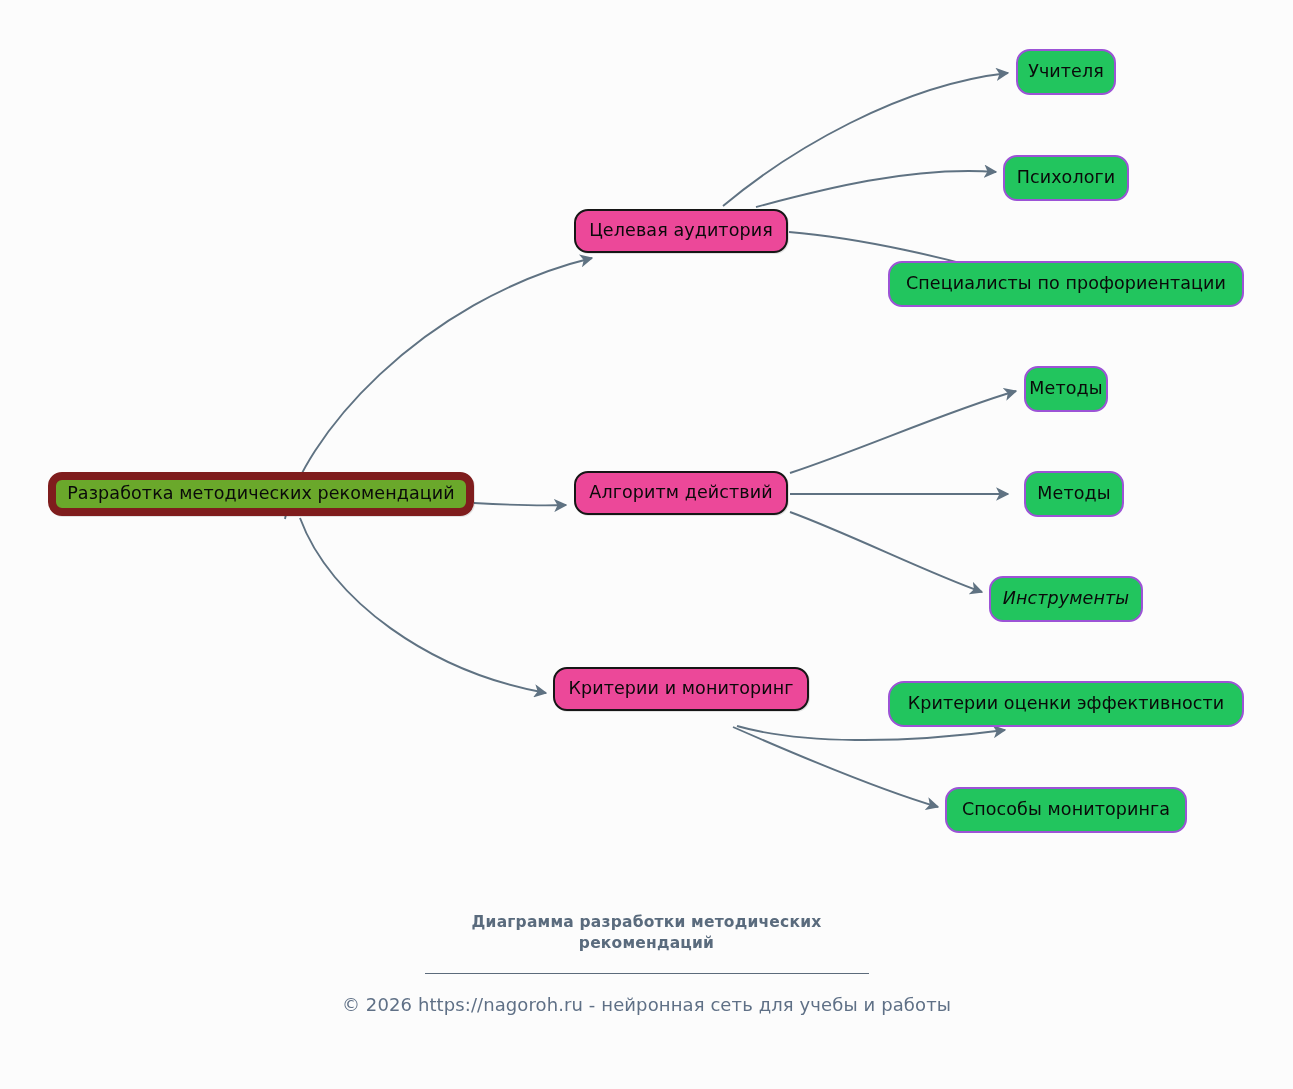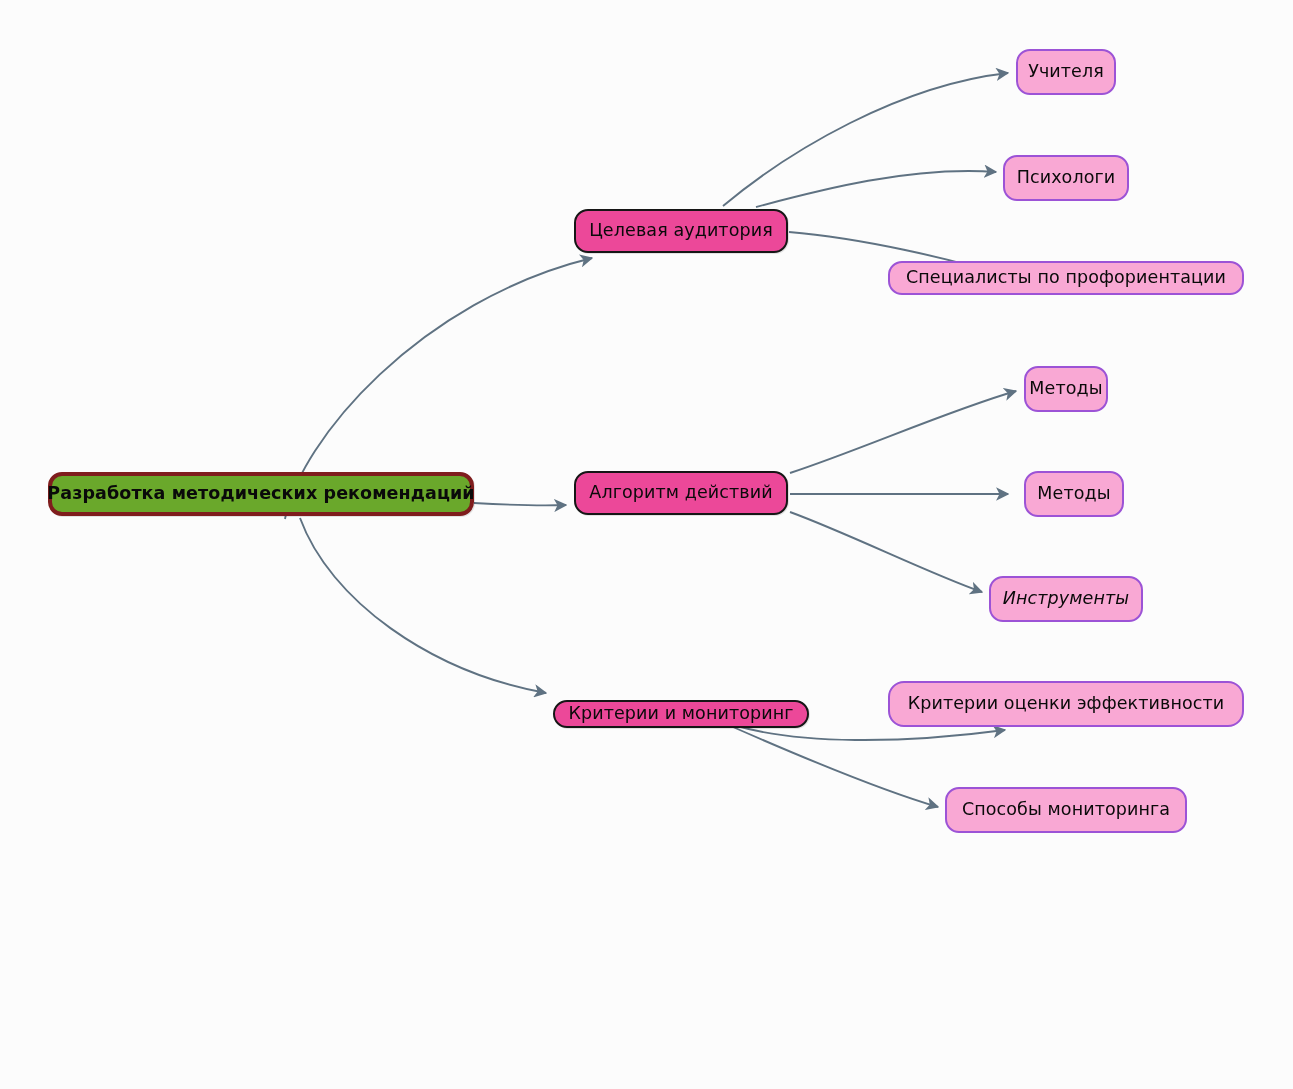--- a/index.html
+++ b/index.html
@@ -30,35 +30,34 @@
     justify-content: center;
     white-space: nowrap;
     border-radius: 13px;
     font-size: 17px;
     line-height: 1;
     color: #0a0a0a;
     letter-spacing: 0.1px;
   }
   .node-root {
     background: #6aa82b;
-    border: 4px solid #7f1d1d;
+    border: 8px solid #7f1d1d;
     border-radius: 14px;
     font-size: 17.5px;
     box-shadow: 1px 1px 0 rgba(0,0,0,0.10);
-    font-weight: bold;
   }
   .node-branch {
     background: #ec4899;
     border: 2px solid #161616;
     border-radius: 14px;
     font-size: 17.5px;
     box-shadow: 1px 1px 0 rgba(0,0,0,0.10);
   }
   .node-leaf {
-    background: #f9a8d4;
+    background: #22c55e;
     border: 2px solid #9c53d6;
     border-radius: 14px;
     font-size: 17.5px;
   }
   #caption-block {
     position: absolute;
     left: 0;
     top: 912px;
     width: 1293px;
     text-align: center;
@@ -114,43 +113,48 @@
   <div id="node-layer">
       <div class="node node-root" style="left: 48px; top: 472px; width: 426px; height: 44px;">
         <span>Разработка методических рекомендаций</span>
       </div>
       <div class="node node-branch" style="left: 574px; top: 209px; width: 214px; height: 44px;">
         <span>Целевая аудитория</span>
       </div>
       <div class="node node-branch" style="left: 574px; top: 471px; width: 214px; height: 44px;">
         <span>Алгоритм действий</span>
       </div>
-      <div class="node node-branch" style="left: 553px; top: 700px; width: 256px; height: 28px; text-align: right;">
+      <div class="node node-branch" style="left: 553px; top: 667px; width: 256px; height: 44px; text-align: right;">
         <span>Критерии и мониторинг</span>
       </div>
       <div class="node node-leaf" style="left: 1016px; top: 49px; width: 100px; height: 46px;">
         <span>Учителя</span>
       </div>
       <div class="node node-leaf" style="left: 1003px; top: 155px; width: 126px; height: 46px;">
         <span>Психологи</span>
       </div>
-      <div class="node node-leaf" style="left: 888px; top: 261px; width: 356px; height: 34px;">
+      <div class="node node-leaf" style="left: 888px; top: 261px; width: 356px; height: 46px;">
         <span>Специалисты по профориентации</span>
       </div>
       <div class="node node-leaf" style="left: 1024px; top: 366px; width: 84px; height: 46px;">
         <span>Методы</span>
       </div>
       <div class="node node-leaf" style="left: 1016px; top: 471px; width: 100px; height: 46px; margin-left: 8px;">
         <span>Методы</span>
       </div>
       <div class="node node-leaf" style="left: 989px; top: 576px; width: 154px; height: 46px; font-style: italic;">
         <span>Инструменты</span>
       </div>
       <div class="node node-leaf" style="left: 888px; top: 681px; width: 356px; height: 46px; border-radius: 16px;">
         <span>Критерии оценки эффективности</span>
       </div>
       <div class="node node-leaf" style="left: 945px; top: 787px; width: 242px; height: 46px; text-align: right;">
         <span>Способы мониторинга</span>
       </div>
     </div>
 
+  <div id="caption-block">
+    <div id="diagram-title">Диаграмма разработки методических рекомендаций</div>
+    <div id="caption-divider"></div>
+    <div id="footer-text">© 2026 https://nagoroh.ru - нейронная сеть для учебы и работы</div>
+  </div>
 
 </div>
 
 </body></html>

